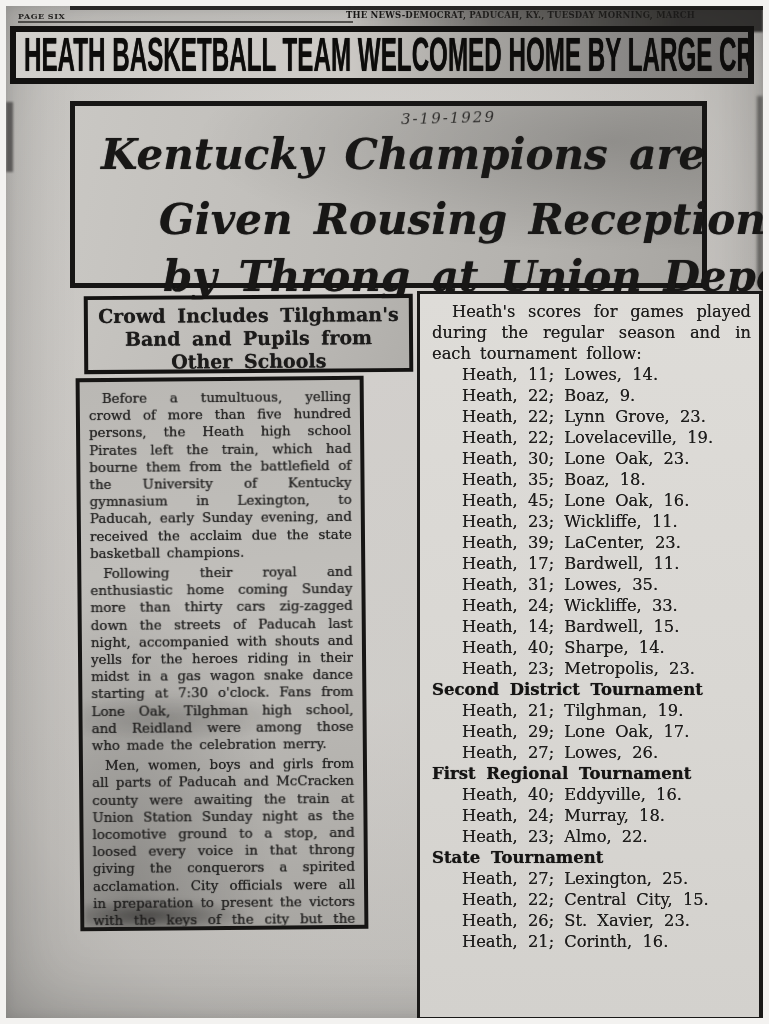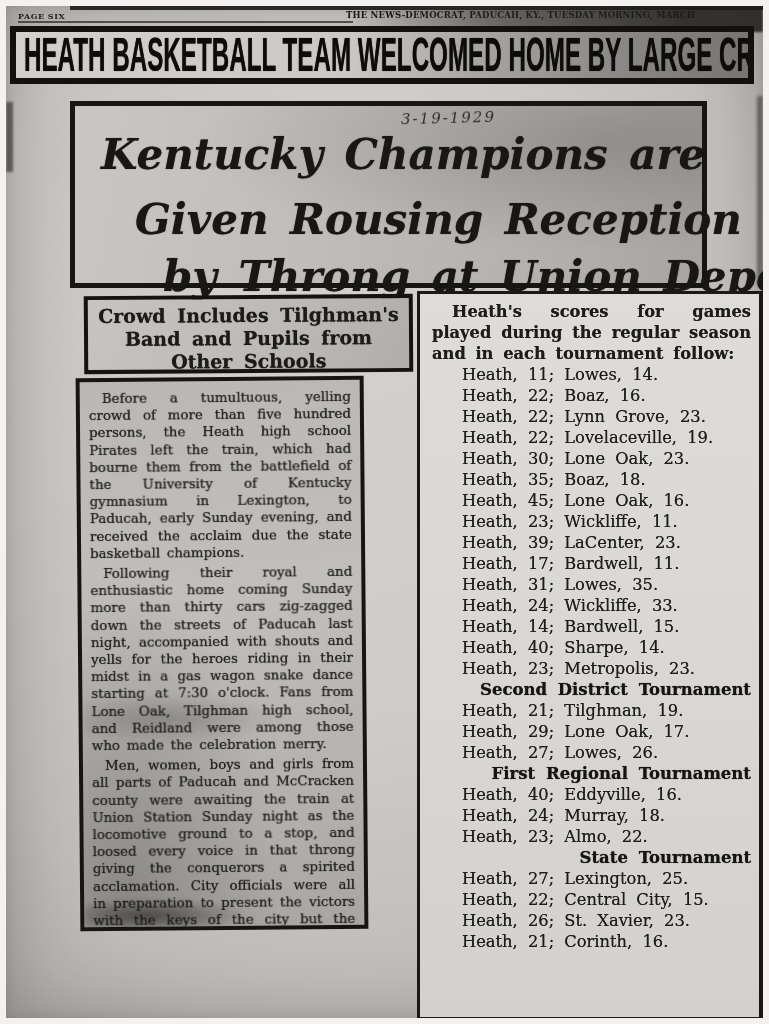--- a/index.html
+++ b/index.html
@@ -48,21 +48,21 @@
     position:absolute;left:52%;top:3px;
     font-style:italic;font-size:15px;color:#1f1e1d;letter-spacing:2px;
     transform:rotate(-1.5deg);opacity:0.9;filter:blur(0.2px);
   }
   .hl-line{
     position:relative;font-weight:bold;font-style:italic;font-size:42px;line-height:57px;
     color:#181716;white-space:nowrap;word-spacing:7px;
     text-shadow:0 0 1px rgba(10,10,10,0.65);
   }
   .hl1{margin:20px 0 8px 26px;}
-  .hl2{margin-left:60px;}
+  .hl2{margin-left:84px;}
   .hl3{margin-left:88px;}
   
   .subhead-clip{
     position:absolute;left:78px;top:289px;width:329px;height:78px;
     border:4px solid #141312;transform:rotate(-0.4deg);
     background:linear-gradient(115deg,#c6c4c0 0%,#bcbab6 60%,#b0aeaa 100%);
     text-align:center;padding-top:5px;
   }
   .subhead-line{font-weight:bold;font-size:19px;line-height:23px;color:#1c1b1a;word-spacing:5px;text-shadow:0 0 0.8px rgba(0,0,0,0.7);}
   
@@ -86,30 +86,30 @@
     background:radial-gradient(ellipse at 40% 50%, rgba(25,24,23,0.22) 0%, rgba(25,24,23,0) 70%);filter:blur(2px);}
   
   .scores-clip{
     position:absolute;left:411px;top:285px;width:348px;height:731px;
     border:3px solid #1a1918;border-right-width:6px;border-bottom-width:5px;
     background:linear-gradient(180deg,#dedcd8 0%,#d9d7d3 55%,#d3d1cd 100%);
     padding:7px 8px 4px 12px;overflow:hidden;
   }
   .scores-intro{
     margin:0;text-indent:20px;text-align:justify;
-    font-weight:bold;font-size:16.3px;line-height:21px;color:#1d1c1b;
+    font-weight:normal;font-size:16.3px;line-height:21px;color:#1d1c1b;
     word-spacing:4px;text-shadow:0 0 0.6px rgba(0,0,0,0.65);
   }
   .score-line{
     padding-left:30px;font-weight:normal;font-size:16.3px;line-height:21px;
     color:#1d1c1b;word-spacing:5px;white-space:nowrap;
     text-shadow:0 0 0.6px rgba(0,0,0,0.65);
   }
   .score-header{
-    text-align:right;font-weight:bold;font-size:16.5px;line-height:21px;
+    text-align:left;font-weight:bold;font-size:16.5px;line-height:21px;
     color:#151413;word-spacing:5px;text-shadow:0 0 0.8px rgba(0,0,0,0.75);
   }
   
   .edge-mark-left{position:absolute;left:0;top:96px;width:7px;height:70px;background:rgba(25,24,23,0.55);filter:blur(1.2px);}
   .edge-mark-right{position:absolute;right:0;top:90px;width:6px;height:190px;background:rgba(25,24,23,0.45);filter:blur(1.5px);}
 </style>
 </head>
 <body>
 
 <div class="scan">
@@ -144,21 +144,21 @@
         <p class="body-para">Men, women, boys and girls from all parts of Paducah and McCracken county were awaiting the train at Union Station Sunday night as the locomotive ground to a stop, and loosed every voice in that throng giving the conquerors a spirited acclamation. City officials were all in preparation to present the victors with the keys of the city but the informality into which the occasion developed made this impossible.</p>
       </div>
     <div class="smudge-b"></div>
     <div class="smudge-a"></div>
   </div>
 
   <div class="scores-clip">
     <p class="scores-intro">Heath's scores for games played during the regular season and in each tournament follow:</p>
     <div>
         <div class="score-line">Heath, 11; Lowes, 14.</div>
-        <div class="score-line">Heath, 22; Boaz, 16.</div>
+        <div class="score-line">Heath, 22; Boaz, 9.</div>
         <div class="score-line">Heath, 22; Lynn Grove, 23.</div>
         <div class="score-line">Heath, 22; Lovelaceville, 19.</div>
         <div class="score-line">Heath, 30; Lone Oak, 23.</div>
         <div class="score-line">Heath, 35; Boaz, 18.</div>
         <div class="score-line">Heath, 45; Lone Oak, 16.</div>
         <div class="score-line">Heath, 23; Wickliffe, 11.</div>
         <div class="score-line">Heath, 39; LaCenter, 23.</div>
         <div class="score-line">Heath, 17; Bardwell, 11.</div>
         <div class="score-line">Heath, 31; Lowes, 35.</div>
         <div class="score-line">Heath, 24; Wickliffe, 33.</div>

